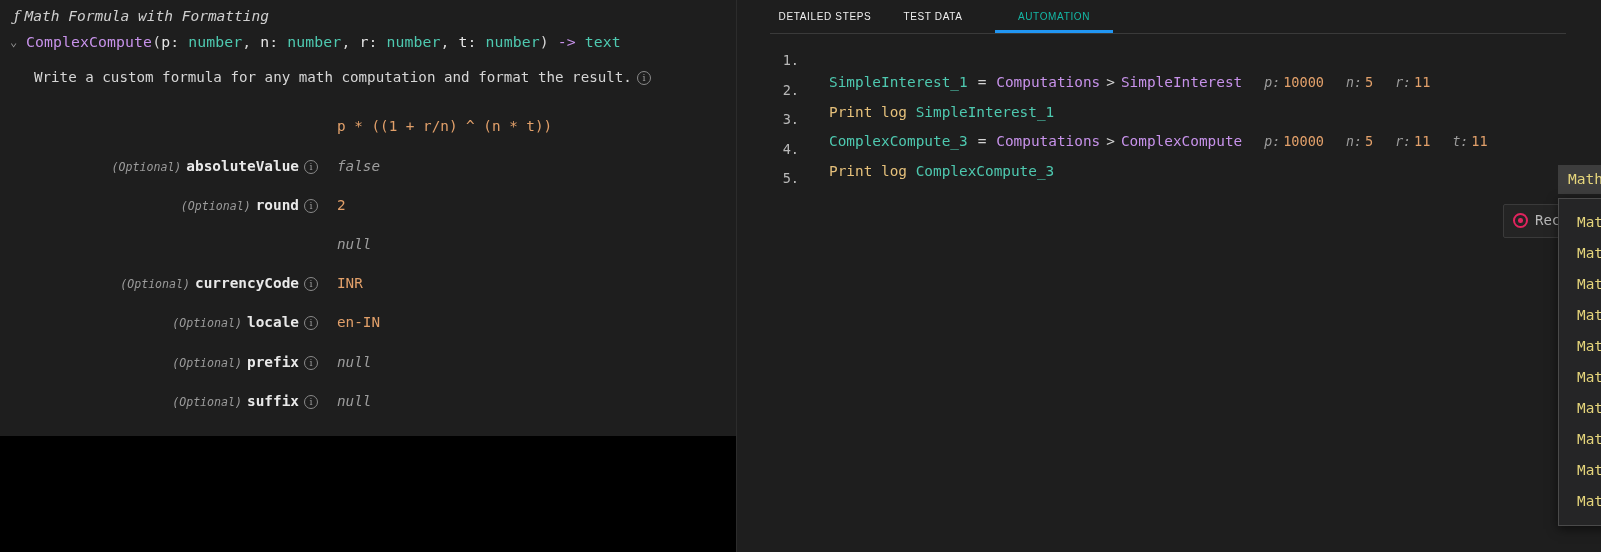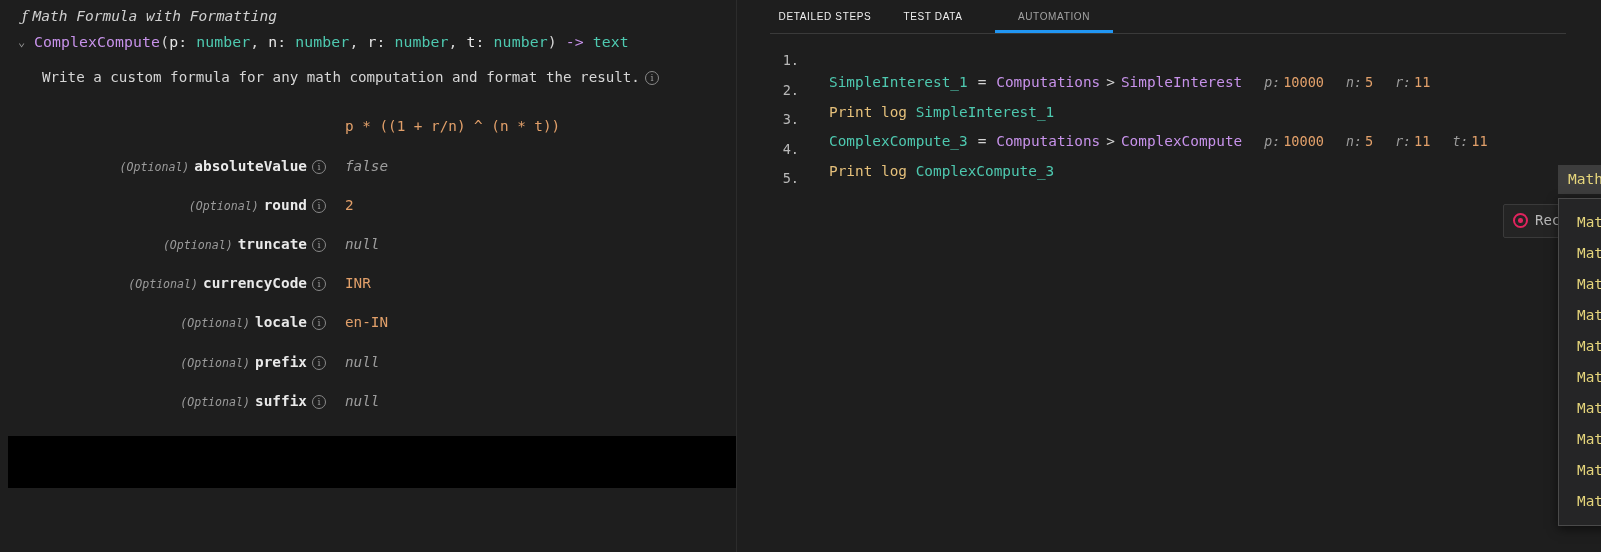--- a/index.html
+++ b/index.html
@@ -17,23 +17,23 @@
   #app {
     position: relative;
     width: 1601px;
     height: 552px;
     background: #1e1e1e;
   }
 
   
   #left-panel {
     position: absolute;
-    left: 8px; top: 0;
+    left: 0; top: 0;
     width: 736px;
-    height: 488px;
+    height: 552px;
     background: #1e1e1e;
     overflow: hidden;
   }
   .fn-title {
     position: absolute;
     left: 14px; top: 7px;
     font-family: "DejaVu Sans Mono", monospace;
     font-style: italic;
     font-size: 14.5px;
     color: #cfcfcf;
@@ -173,21 +173,21 @@
     top: 0;
     height: 33px;
     line-height: 33px;
     font-size: 10px;
     letter-spacing: 0.65px;
     color: #f0f0f0;
     font-family: "Liberation Sans", sans-serif;
     cursor: pointer;
     white-space: nowrap;
   }
-  .tab.active { color: #a3a3a3; }
+  .tab.active { color: #14b8a6; }
   .tab .tab-bar-active {
     position: absolute;
     left: 0; bottom: 0;
     width: 100%;
     height: 3px;
     background: #2196f3;
   }
 
   
   .step-line {
@@ -330,21 +330,20 @@
         </div>
         <div class="param-row" style="top: 158px;">
           <div class="param-label-wrap"><span class="opt-tag">(Optional)</span><span class="param-name">absoluteValue</span><span class="info-icon">i</span></div>
           <div class="param-val v-null">false</div>
         </div>
         <div class="param-row" style="top: 197px;">
           <div class="param-label-wrap"><span class="opt-tag">(Optional)</span><span class="param-name">round</span><span class="info-icon">i</span></div>
           <div class="param-val v-number">2</div>
         </div>
         <div class="param-row" style="top: 236px;">
-          <div class="param-label-wrap"><span class="opt-tag">(Optional)</span><span class="param-name">truncate</span><span class="info-icon">i</span></div>
           <div class="param-val v-null">null</div>
         </div>
         <div class="param-row" style="top: 275px;">
           <div class="param-label-wrap"><span class="opt-tag">(Optional)</span><span class="param-name">currencyCode</span><span class="info-icon">i</span></div>
           <div class="param-val v-code">INR</div>
         </div>
         <div class="param-row" style="top: 314px; padding-left: 17px;">
           <div class="param-label-wrap"><span class="opt-tag">(Optional)</span><span class="param-name">locale</span><span class="info-icon">i</span></div>
           <div class="param-val v-code">en-IN</div>
         </div>

